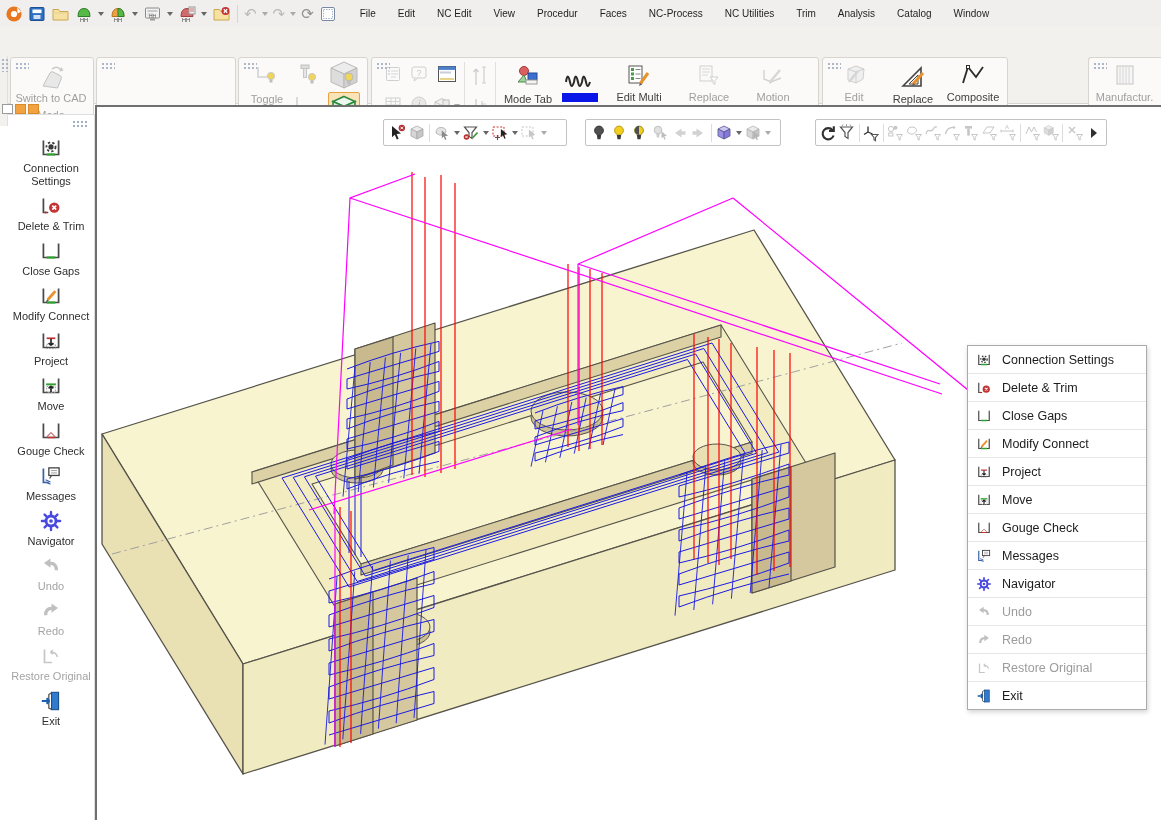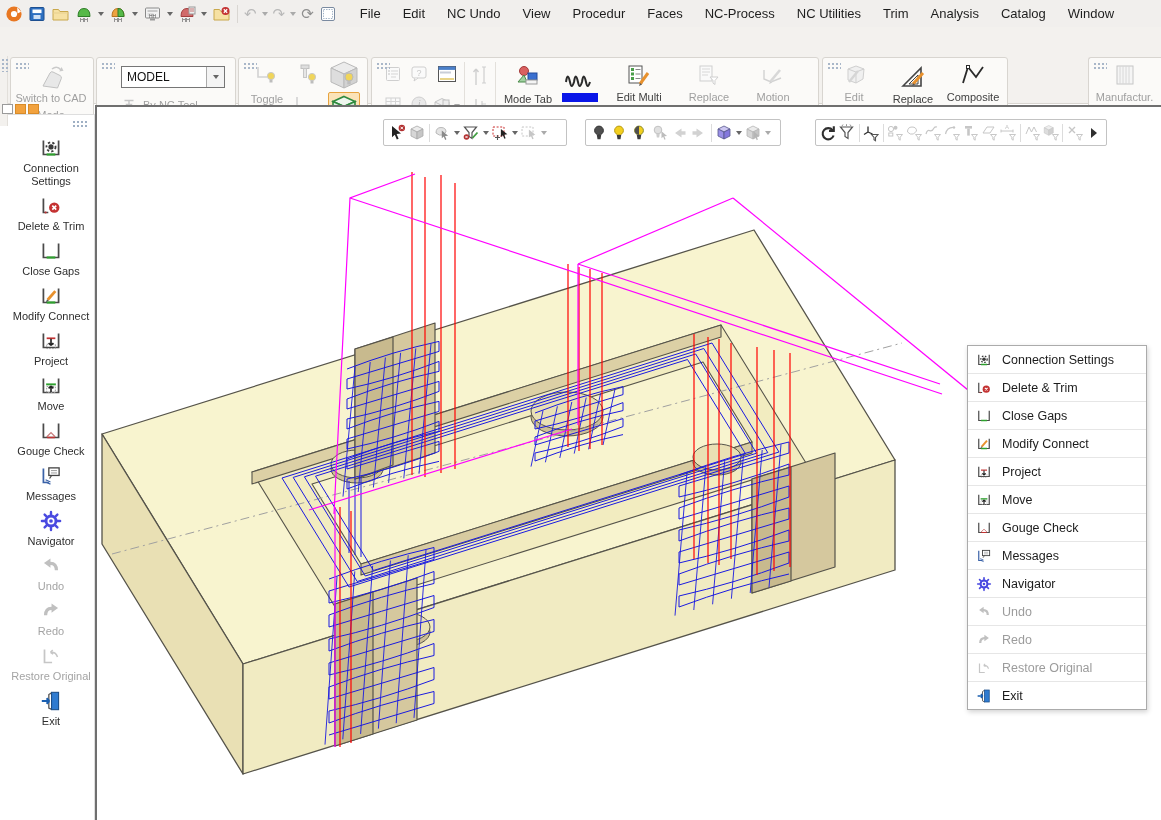--- a/index.html
+++ b/index.html
@@ -6,21 +6,21 @@
   body{width:1161px;height:820px;position:relative;overflow:hidden;
        font-family:"Liberation Sans",sans-serif;color:#3c3c3c;-webkit-font-smoothing:antialiased;}
   
   #menubar-row{position:absolute;left:0;top:0;width:1161px;height:27px;background:#f1efed;
                display:flex;align-items:center;border-bottom:1px solid #e6e3df;}
   #qat{display:flex;align-items:center;gap:1px;padding-left:3px;}
   .qbtn{height:22px;display:flex;align-items:center;justify-content:center;padding:0 2px;border-radius:2px;}
   .qglyph{font-size:15px;color:#b9b9b9;line-height:1;}
   .qsep{width:1px;height:18px;background:#d9d6d2;margin:0 3px;}
   #menus{display:flex;margin-left:10px;}
-  .menu-item{padding:0 11px;font-size:13px;color:#1e1e1e;line-height:26px;white-space:nowrap;}
+  .menu-item{padding:0 11px;font-size:10px;color:#1e1e1e;line-height:26px;white-space:nowrap;}
   .dd-arrow{width:0;height:0;border-left:3.5px solid transparent;border-right:3.5px solid transparent;
             border-top:4px solid #666;display:inline-block;margin:0 2px;}
   .dd-arrow.lt{border-top-color:#aaa;}
   
   #ribbon{position:absolute;left:0;top:27px;width:1161px;height:76px;background:#f3f1ee;
           border-bottom:1px solid #d9d6d1;}
   .rail{position:absolute;left:0;top:29px;width:7px;height:70px;background:#f3f1ee;border-right:1px solid #e2dfda;}
   .grip{position:absolute;left:4px;top:4px;width:14px;height:7px;
         background-image:radial-gradient(#a9b7c9 1px,transparent 1.3px);background-size:4px 4px;}
   .grip.v{width:7px;height:14px;}
@@ -149,21 +149,21 @@
     <span class="qbtn">
       <svg width="18" height="18" viewBox="0 0 18 18">
           <rect x="2.5" y="2.5" width="13" height="13" rx="1.5" fill="#fff" stroke="#7a8aa0"></rect>
           <rect x="4.5" y="4.5" width="9" height="9" fill="none" stroke="#9fb0c4" stroke-dasharray="1.4 1.2"></rect>
         </svg>
       </span>
   </div>
   <div id="menus">
       <div class="menu-item">File</div>
       <div class="menu-item">Edit</div>
-      <div class="menu-item">NC Undo</div>
+      <div class="menu-item">NC Edit</div>
       <div class="menu-item">View</div>
       <div class="menu-item">Procedur</div>
       <div class="menu-item">Faces</div>
       <div class="menu-item">NC-Process</div>
       <div class="menu-item">NC Utilities</div>
       <div class="menu-item">Trim</div>
       <div class="menu-item">Analysis</div>
       <div class="menu-item">Catalog</div>
       <div class="menu-item">Window</div>
     </div>
@@ -183,36 +183,20 @@
             <path d="M18 6 q5 -4 9 1" fill="none" stroke="#cacaca" stroke-width="1.6"></path>
             <path d="M27.5 4 l2 3.8 l-4.2 0.6 Z" fill="#cacaca"></path>
           </svg>
       </div>
       <div>Switch to CAD Mode</div>
     </div>
   </div>
 
   <div class="rgroup" style="left:96px;width:138px;">
     <div class="grip"></div>
-    <div style="display:flex;flex-direction:column;gap:7px;padding:8px 0 0 24px;">
-      <div style="display:flex;align-items:center">
-        <div class="model-select">
-            <span class="val">MODEL</span>
-            <span class="ddbox">
-              <span class="dd-arrow"></span>
-            </span>
-          </div>
-      </div>
-      <div class="rbtn disabled" style="flex-direction:row;gap:6px;padding-top:2px;height:auto;align-items:center">
-        <svg width="16" height="16" viewBox="0 0 16 16">
-            <path d="M3.5 2.5 h9 M8 2.5 v4 M5.5 6.5 h5 l-1 4 h-3 Z M8 10.5 v3.2" stroke="#c6c6c6" fill="none" stroke-width="1.4"></path>
-          </svg>
-        <span>By NC Tool</span>
-      </div>
-    </div>
   </div>
 
   <div class="rgroup" style="left:238px;width:128px;">
     <div class="grip"></div>
     <div style="display:grid;grid-template-columns:44px 34px 42px;grid-template-rows:30px 32px;padding:4px 0 0 6px;align-items:center;justify-items:center;">
       <div>
         <svg width="26" height="24" viewBox="0 0 26 24">
             <path d="M4 4 v10 h9" fill="none" stroke="#d2d2d2" stroke-width="1.6"></path>
             <circle cx="17" cy="13" r="3.6" fill="#f0d55a" stroke="#c9c9c9"></circle>
             <rect x="15.5" y="16.5" width="3" height="3" fill="#bdbdbd"></rect>

